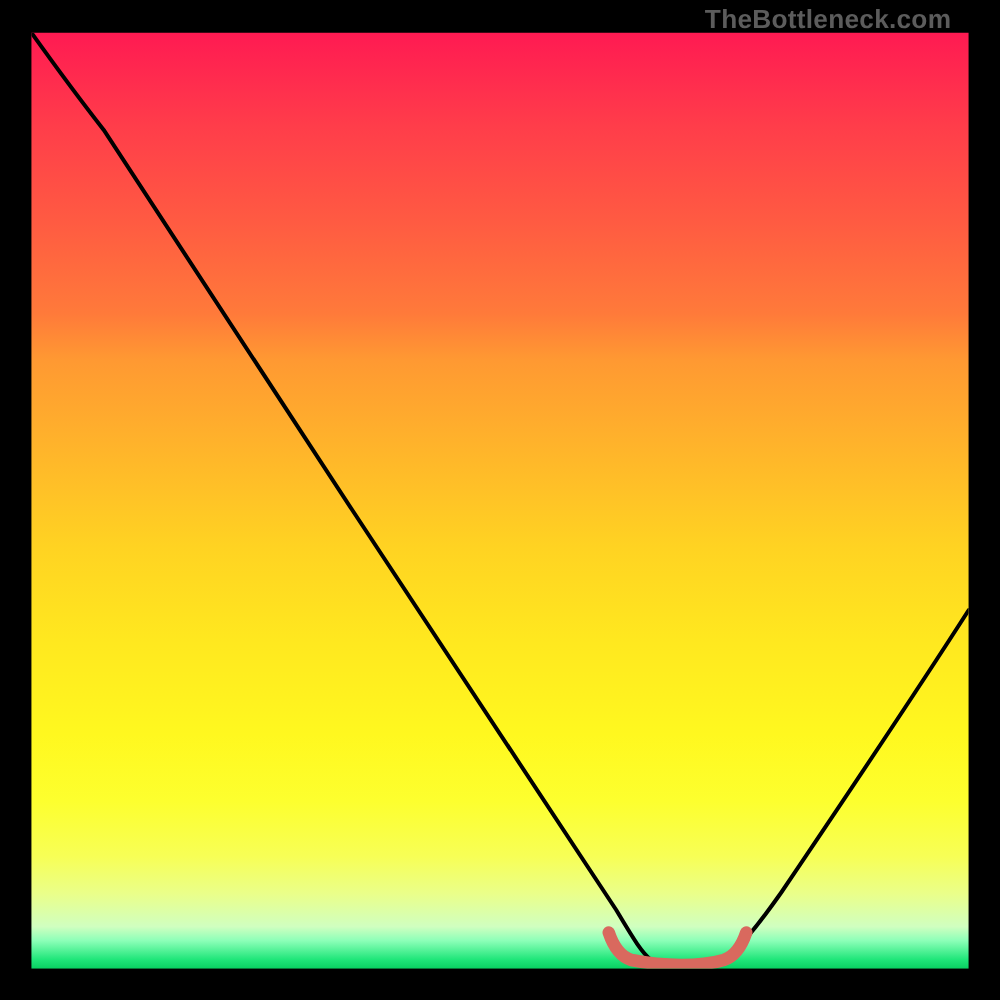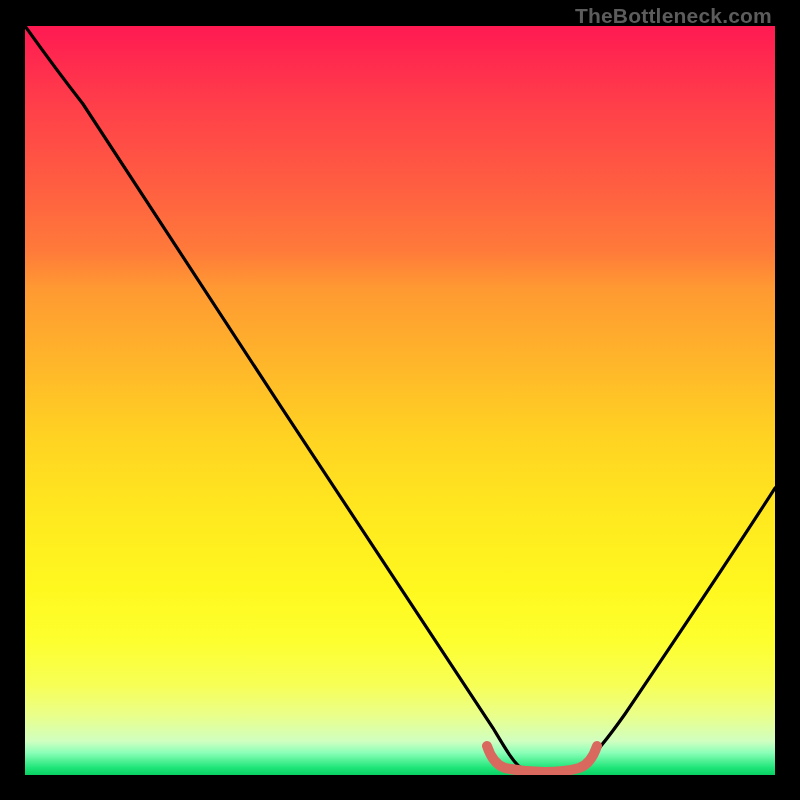--- a/index.html
+++ b/index.html
@@ -43,21 +43,21 @@
   }
   svg.curve {
     position: absolute;
     inset: 0;
     width: 100%;
     height: 100%;
   }
   .watermark {
     position: absolute;
     top: 4px;
-    right: 28px;
+    right: 39px;
     color: #5c5c5c;
     font-size: 21px;
     font-weight: 600;
     letter-spacing: 0.2px;
   }
 </style>
 </head>
 <body>
 
 <div class="frame">

